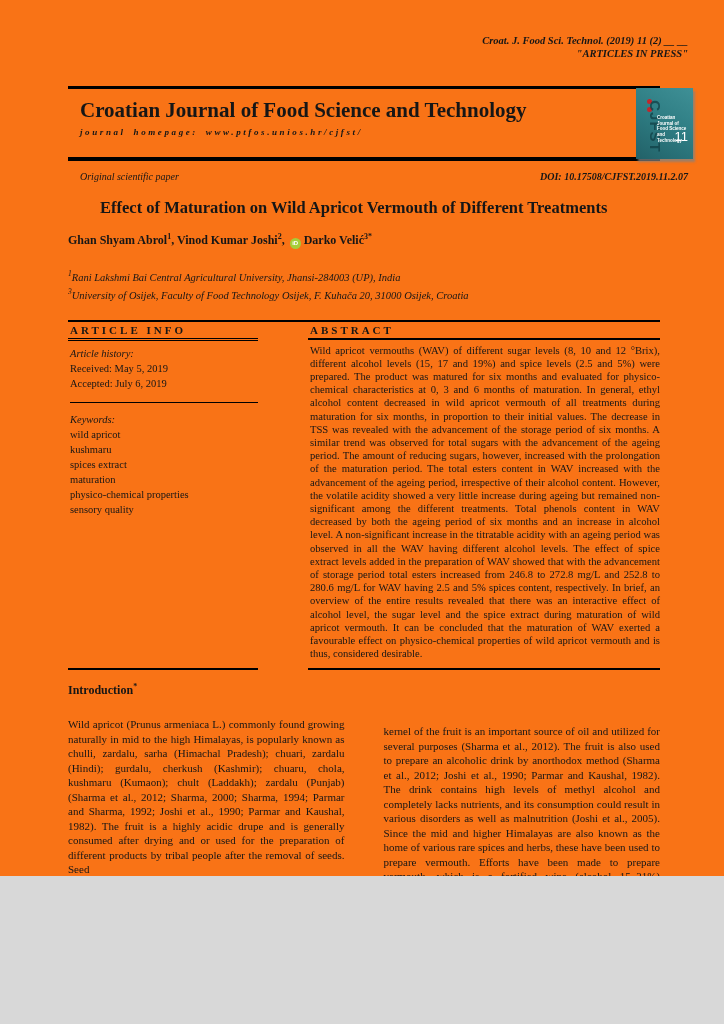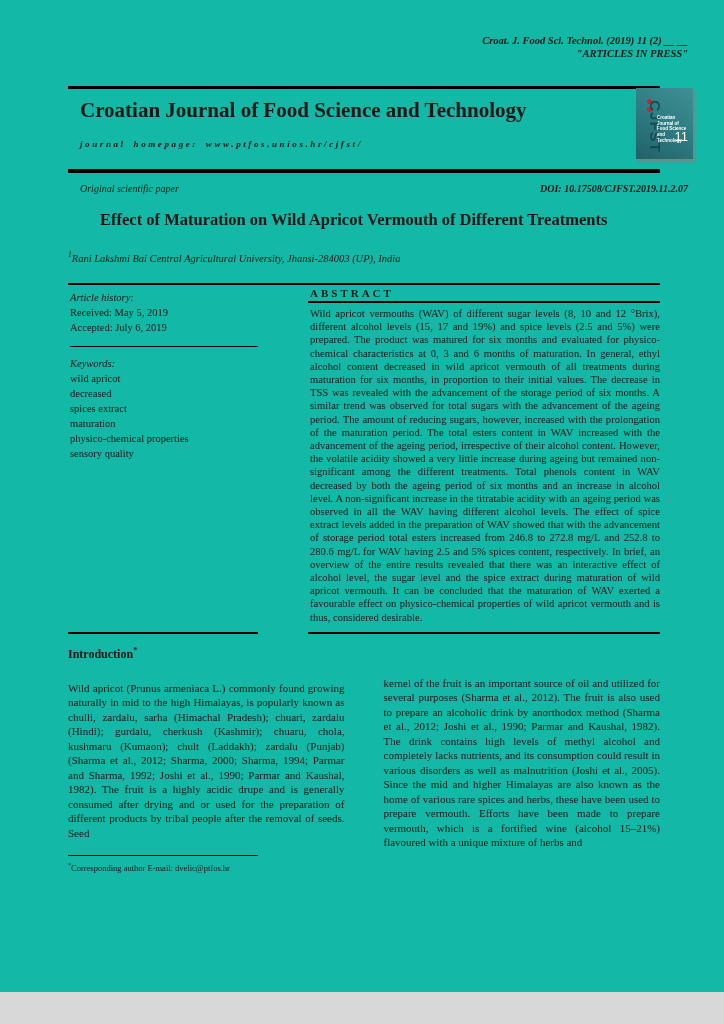--- a/index.html
+++ b/index.html
@@ -1,32 +1,32 @@
 <!DOCTYPE html>
 <html><head>
 <meta charset="utf-8">
 <style>
   html,body{margin:0;padding:0;background:#d8d8d8;}
   .page{
     position:relative;
-    width:724px;height:992px;
+    width:724px;height:876px;
     margin:0 auto;
-    background:#14b8a6;
+    background:#f97316;
     font-family:"Liberation Serif","DejaVu Serif",serif;
     color:#161616;
     overflow:hidden;
   }
   
   .running-head{margin:34px 36px 0 0;text-align:right;font-size:10.5px;font-weight:bold;font-style:italic;line-height:13px;}
   
   .masthead{position:relative;margin:26px 64px 0 68px;}
   .mast-rule-top{border-top:3px solid #000;}
   .mast-inner{padding:9px 0 20px 12px;}
   .journal-name{font-size:21px;font-weight:bold;line-height:25px;}
-  .homepage{margin-top:16px;font-size:9px;font-weight:bold;font-style:italic;letter-spacing:2.6px;word-spacing:3px;}
+  .homepage{margin-top:4px;font-size:9px;font-weight:bold;font-style:italic;letter-spacing:2.6px;word-spacing:3px;}
   .mast-rule-bottom{border-top:4px solid #000;}
   .cover{
     position:absolute;top:2px;right:-33px;width:57px;height:71px;z-index:2;
     background:linear-gradient(211deg,#3f9096 0%,#2e7d83 48%,#226168 100%);
     box-shadow:2px 3px 2px rgba(130,130,130,.75);
     overflow:hidden;
   }
   .cover .dot{position:absolute;width:5px;height:5px;border-radius:50%;background:#c1272d;}
   .dot1{left:11px;top:11px;}
   .dot2{left:11px;top:19px;}
@@ -50,21 +50,21 @@
   .abs-col{width:352px;border-bottom:2px solid #000;}
   .col-header{font-size:11px;font-weight:bold;letter-spacing:3px;padding:2px 0 2px 2px;}
   .info-col .col-header{border-bottom:3px double #000;}
   .abs-col .col-header{border-bottom:2px solid #000;}
   .info-content{padding:5px 0 0 2px;font-size:10.5px;line-height:15px;}
   .label-italic{font-style:italic;}
   .info-divider{border-top:1.5px solid #000;margin:11px 0 9px 0;width:188px;}
   .keywords div{line-height:15px;}
   .abs-text{padding:4px 0 8px 2px;font-size:10.6px;line-height:13.2px;text-align:justify;}
   
-  .body-cols{margin:12px 64px 0 68px;display:flex;gap:39px;}
+  .body-cols{margin:12px 64px 0 68px;display:flex;gap:39px;align-items:center;}
   .bcol{width:284px;}
   .intro-heading{font-size:12px;font-weight:bold;}
   .intro-heading sup{font-size:8px;}
   .para{margin-top:19px;font-size:11px;line-height:14.5px;text-align:justify;}
   .rcol-pad{padding-top:22px;}
   .rcol-pad .para{margin-top:8px;}
   .it{}
   .footnote-block{margin-top:15px;}
   .fn-rule{width:190px;border-top:1.2px solid #000;}
   .fn-text{margin-top:6px;font-size:8.5px;}
@@ -96,36 +96,43 @@
     </div>
   </div>
 
   <div class="meta-row">
     <span class="paper-type">Original scientific paper</span>
     <span class="doi">DOI: 10.17508/CJFST.2019.11.2.07</span>
   </div>
 
   <div class="paper-title">Effect of Maturation on Wild Apricot Vermouth of Different Treatments</div>
 
+  <div class="authors">
+    <span><span>Ghan Shyam Abrol</span><sup>1</sup><span>, </span></span><span><span>Vinod Kumar Joshi</span><sup>2</sup><span>, </span></span><span class="orcid">
+        <span>iD</span>
+      </span><span><span>Darko Velić</span><sup>3*</sup></span>
+  </div>
 
   <div class="affiliations">
     <div><sup>1</sup><span>Rani Lakshmi Bai Central Agricultural University, Jhansi-284003 (UP), India</span></div>
+    <div><sup>3</sup><span>University of Osijek, Faculty of Food Technology Osijek, F. Kuhača 20, 31000 Osijek, Croatia</span></div>
   </div>
 
   <div class="info-table">
     <div class="info-col">
+      <div class="col-header">ARTICLE INFO</div>
       <div class="info-content">
         <div class="label-italic">Article history:</div>
         <div>Received: May 5, 2019</div>
         <div>Accepted: July 6, 2019</div>
         <div class="info-divider"></div>
         <div class="label-italic">Keywords:</div>
         <div class="keywords">
           <div>wild apricot</div>
-          <div>decreased</div>
+          <div>kushmaru</div>
           <div>spices extract</div>
           <div>maturation</div>
           <div>physico-chemical properties</div>
           <div>sensory quality</div>
         </div>
       </div>
     </div>
     <div class="abs-col">
       <div class="col-header">ABSTRACT</div>
       <div class="abs-text">Wild apricot vermouths (WAV) of different sugar levels (8, 10 and 12 °Brix), different alcohol levels (15, 17 and 19%) and spice levels (2.5 and 5%) were prepared. The product was matured for six months and evaluated for physico-chemical characteristics at 0, 3 and 6 months of maturation. In general, ethyl alcohol content decreased in wild apricot vermouth of all treatments during maturation for six months, in proportion to their initial values. The decrease in TSS was revealed with the advancement of the storage period of six months. A similar trend was observed for total sugars with the advancement of the ageing period. The amount of reducing sugars, however, increased with the prolongation of the maturation period. The total esters content in WAV increased with the advancement of the ageing period, irrespective of their alcohol content. However, the volatile acidity showed a very little increase during ageing but remained non-significant among the different treatments. Total phenols content in WAV decreased by both the ageing period of six months and an increase in alcohol level. A non-significant increase in the titratable acidity with an ageing period was observed in all the WAV having different alcohol levels. The effect of spice extract levels added in the preparation of WAV showed that with the advancement of storage period total esters increased from 246.8 to 272.8 mg/L and 252.8 to 280.6 mg/L for WAV having 2.5 and 5% spices content, respectively. In brief, an overview of the entire results revealed that there was an interactive effect of alcohol level, the sugar level and the spice extract during maturation of wild apricot vermouth. It can be concluded that the maturation of WAV exerted a favourable effect on physico-chemical properties of wild apricot vermouth and is thus, considered desirable.</div>

